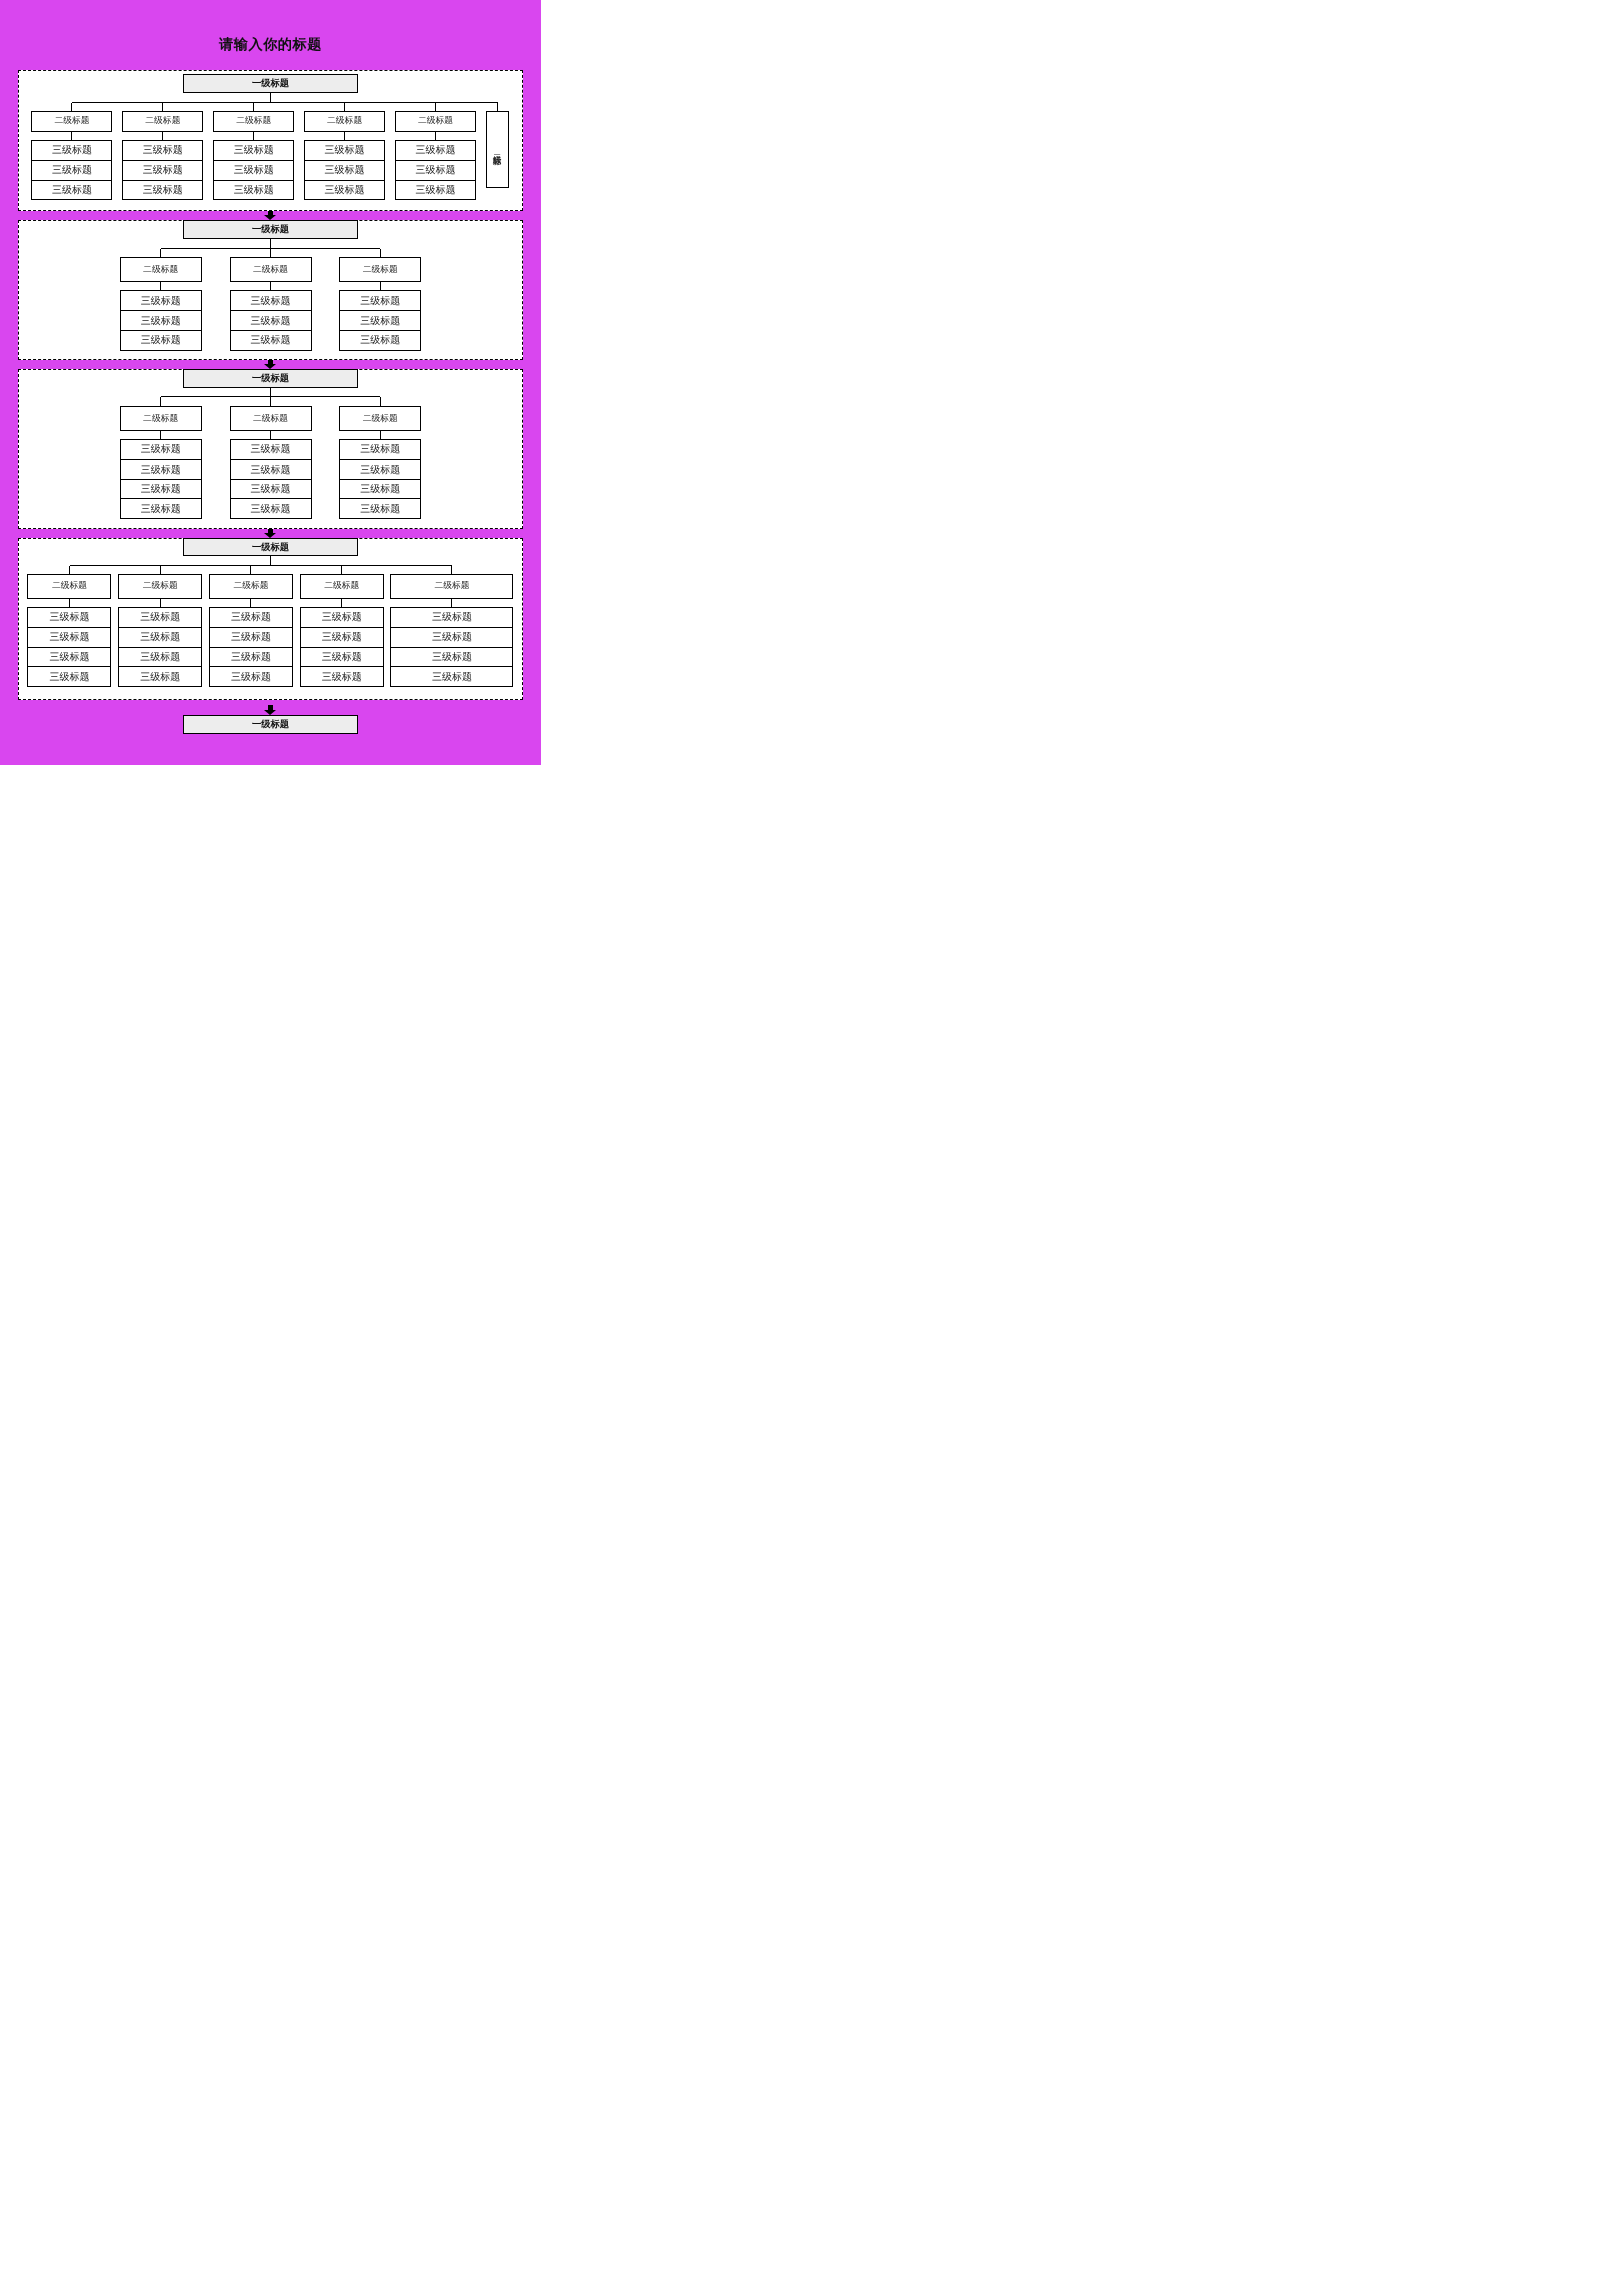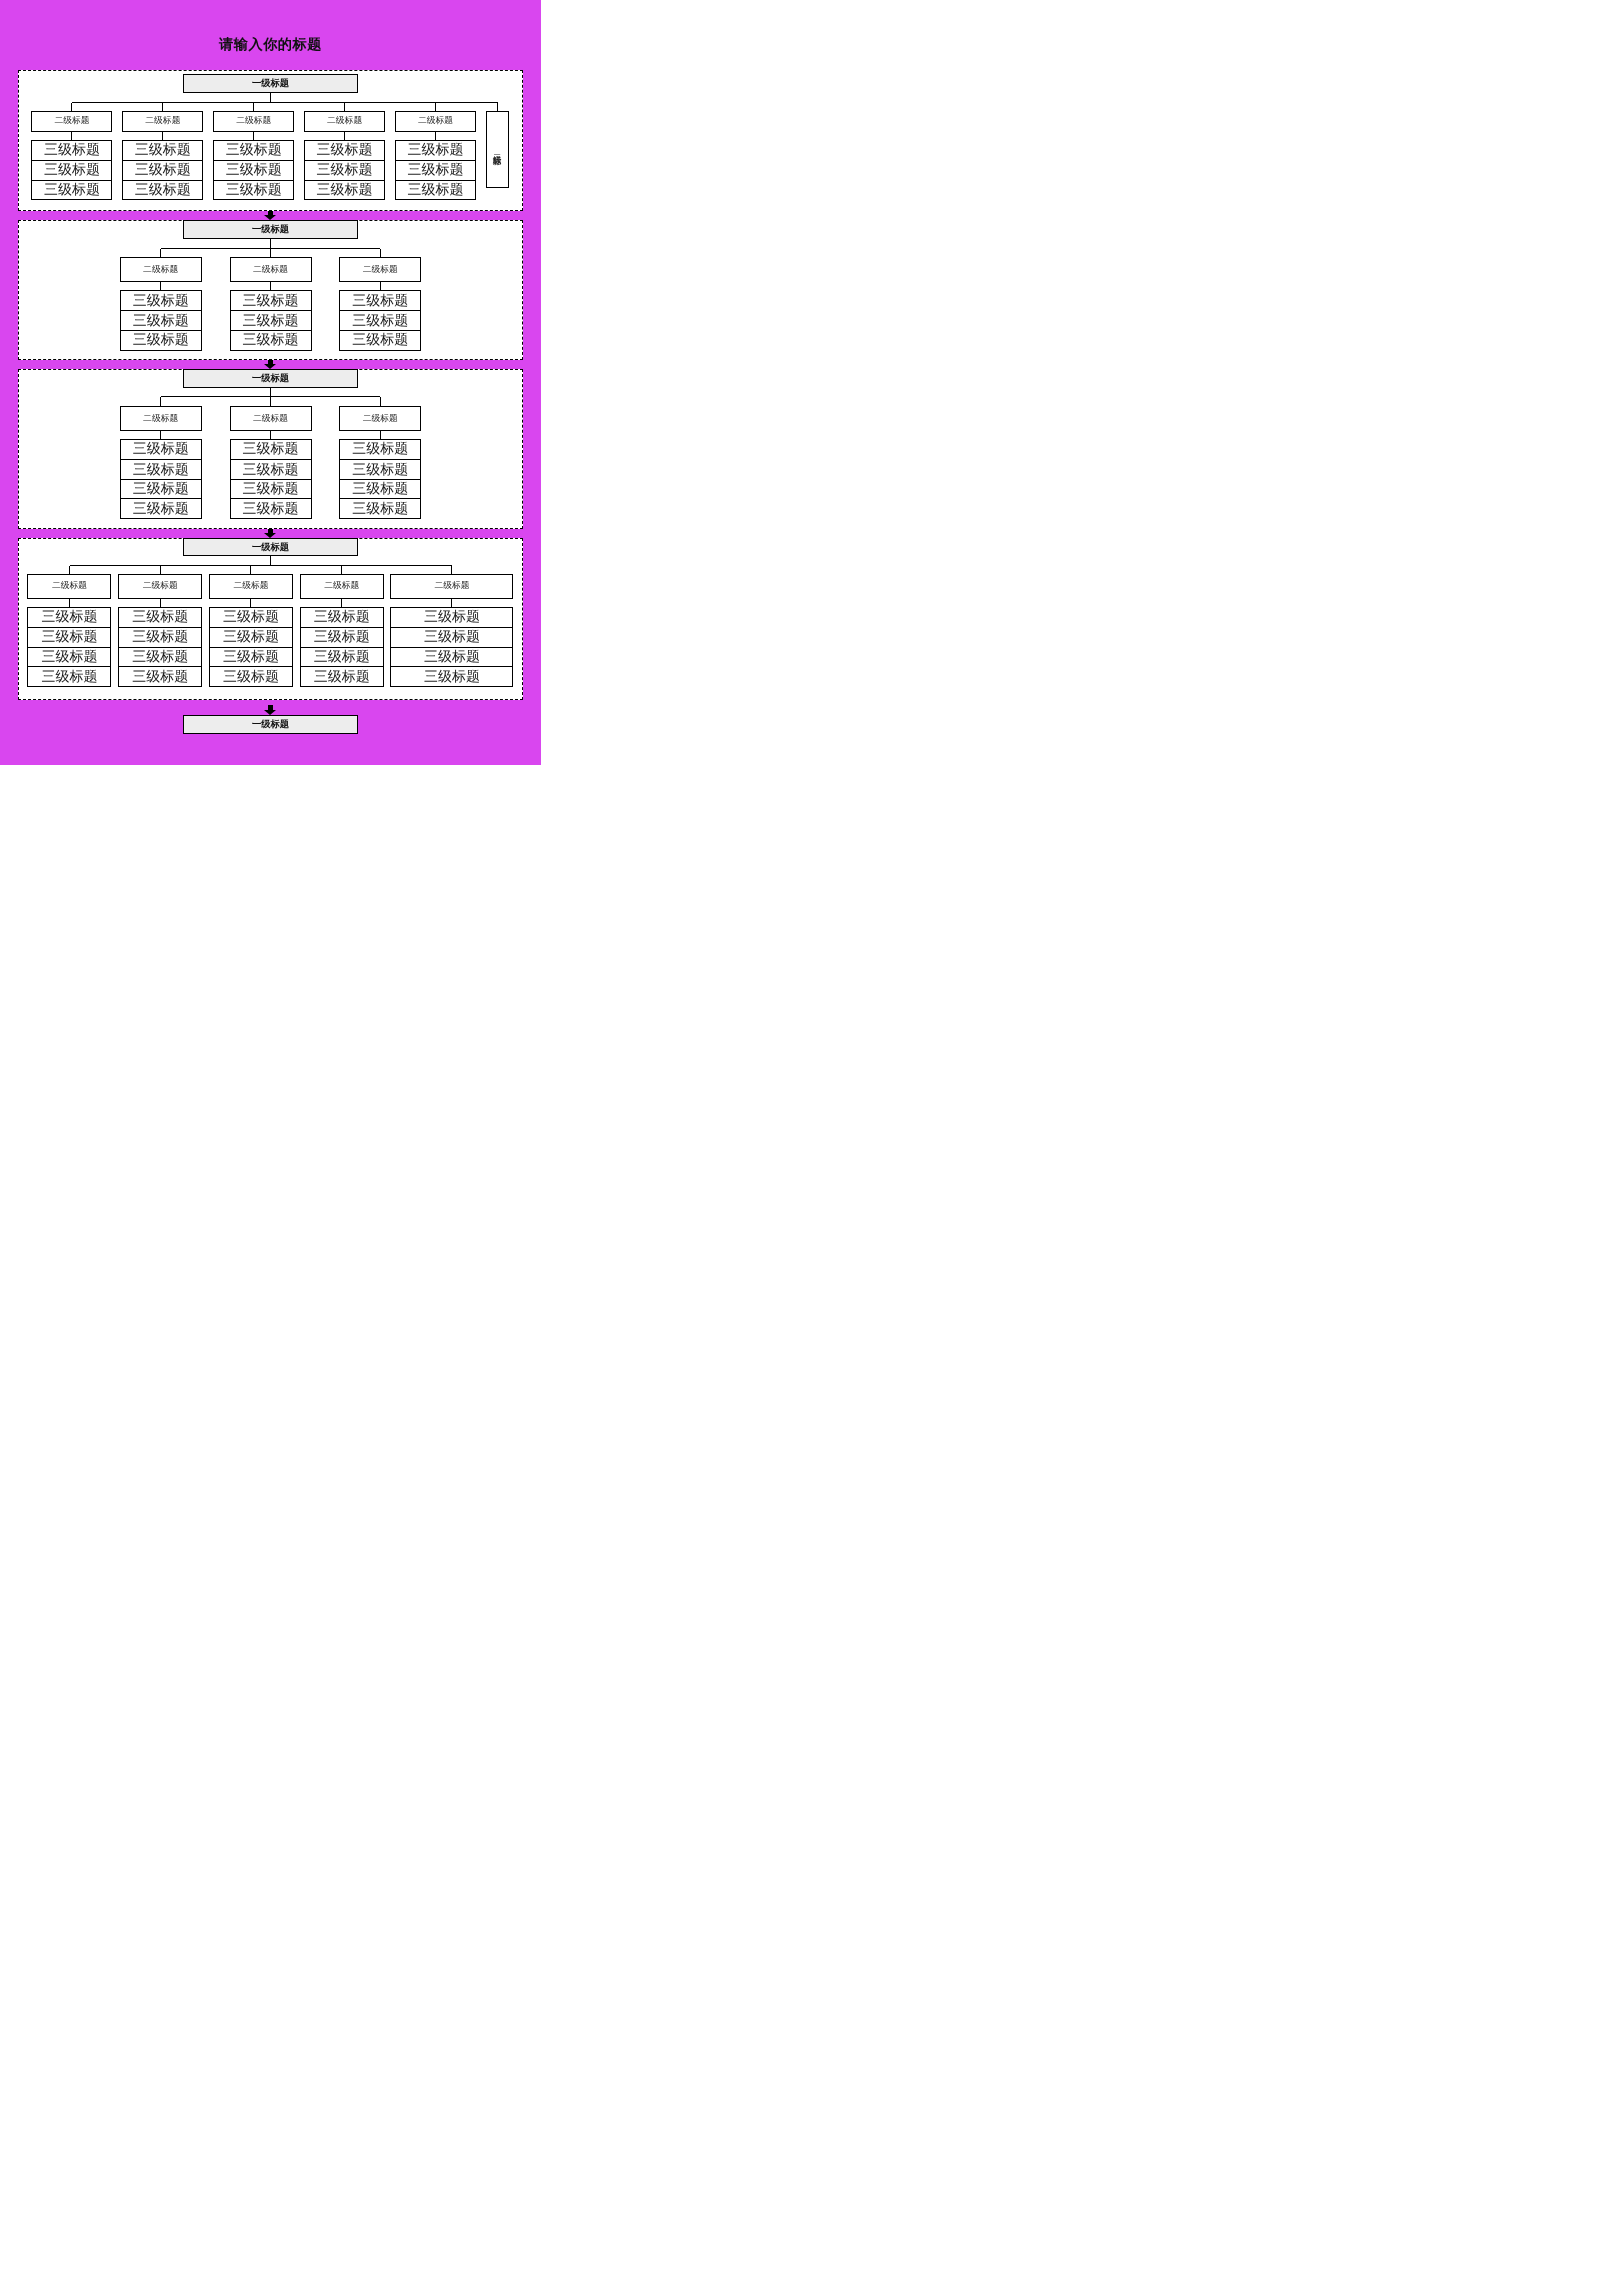--- a/index.html
+++ b/index.html
@@ -48,21 +48,21 @@
     text-align:left;
   }
   .s2 .level2-box,.s3 .level2-box,.s4 .level2-box{height:24.5px;}
   .col.vertical .level2-box{
     height:77px;writing-mode:vertical-rl;text-orientation:upright;letter-spacing:1px;
   }
   .conn{width:1px;height:7.9px;background:#000;margin:0 auto;}
   .stack{border:1px solid #000;box-sizing:border-box;background:#fff;}
   .row3{
     height:19.6px;display:flex;align-items:center;justify-content:center;
-    font-size:14px;font-family:"Liberation Serif","DejaVu Serif",serif;color:#1a1a1a;
+    font-size:10px;font-family:"Liberation Serif","DejaVu Serif",serif;color:#1a1a1a;
     box-sizing:border-box;
   }
   .row3 + .row3{border-top:1.5px solid #000;}
   .arrow{width:12.8px;margin:0 auto;display:flex;flex-direction:column;align-items:center;height:8.8px;}
   .arrow .stem{width:4.4px;flex:1;background:#000;}
   .arrow .head{width:0;height:0;border-left:6.4px solid transparent;border-right:6.4px solid transparent;border-top:5.9px solid #000;}
   .arrow.final{height:10.3px;margin:5.4px auto 0;}
 </style>
 </head>
 <body>

